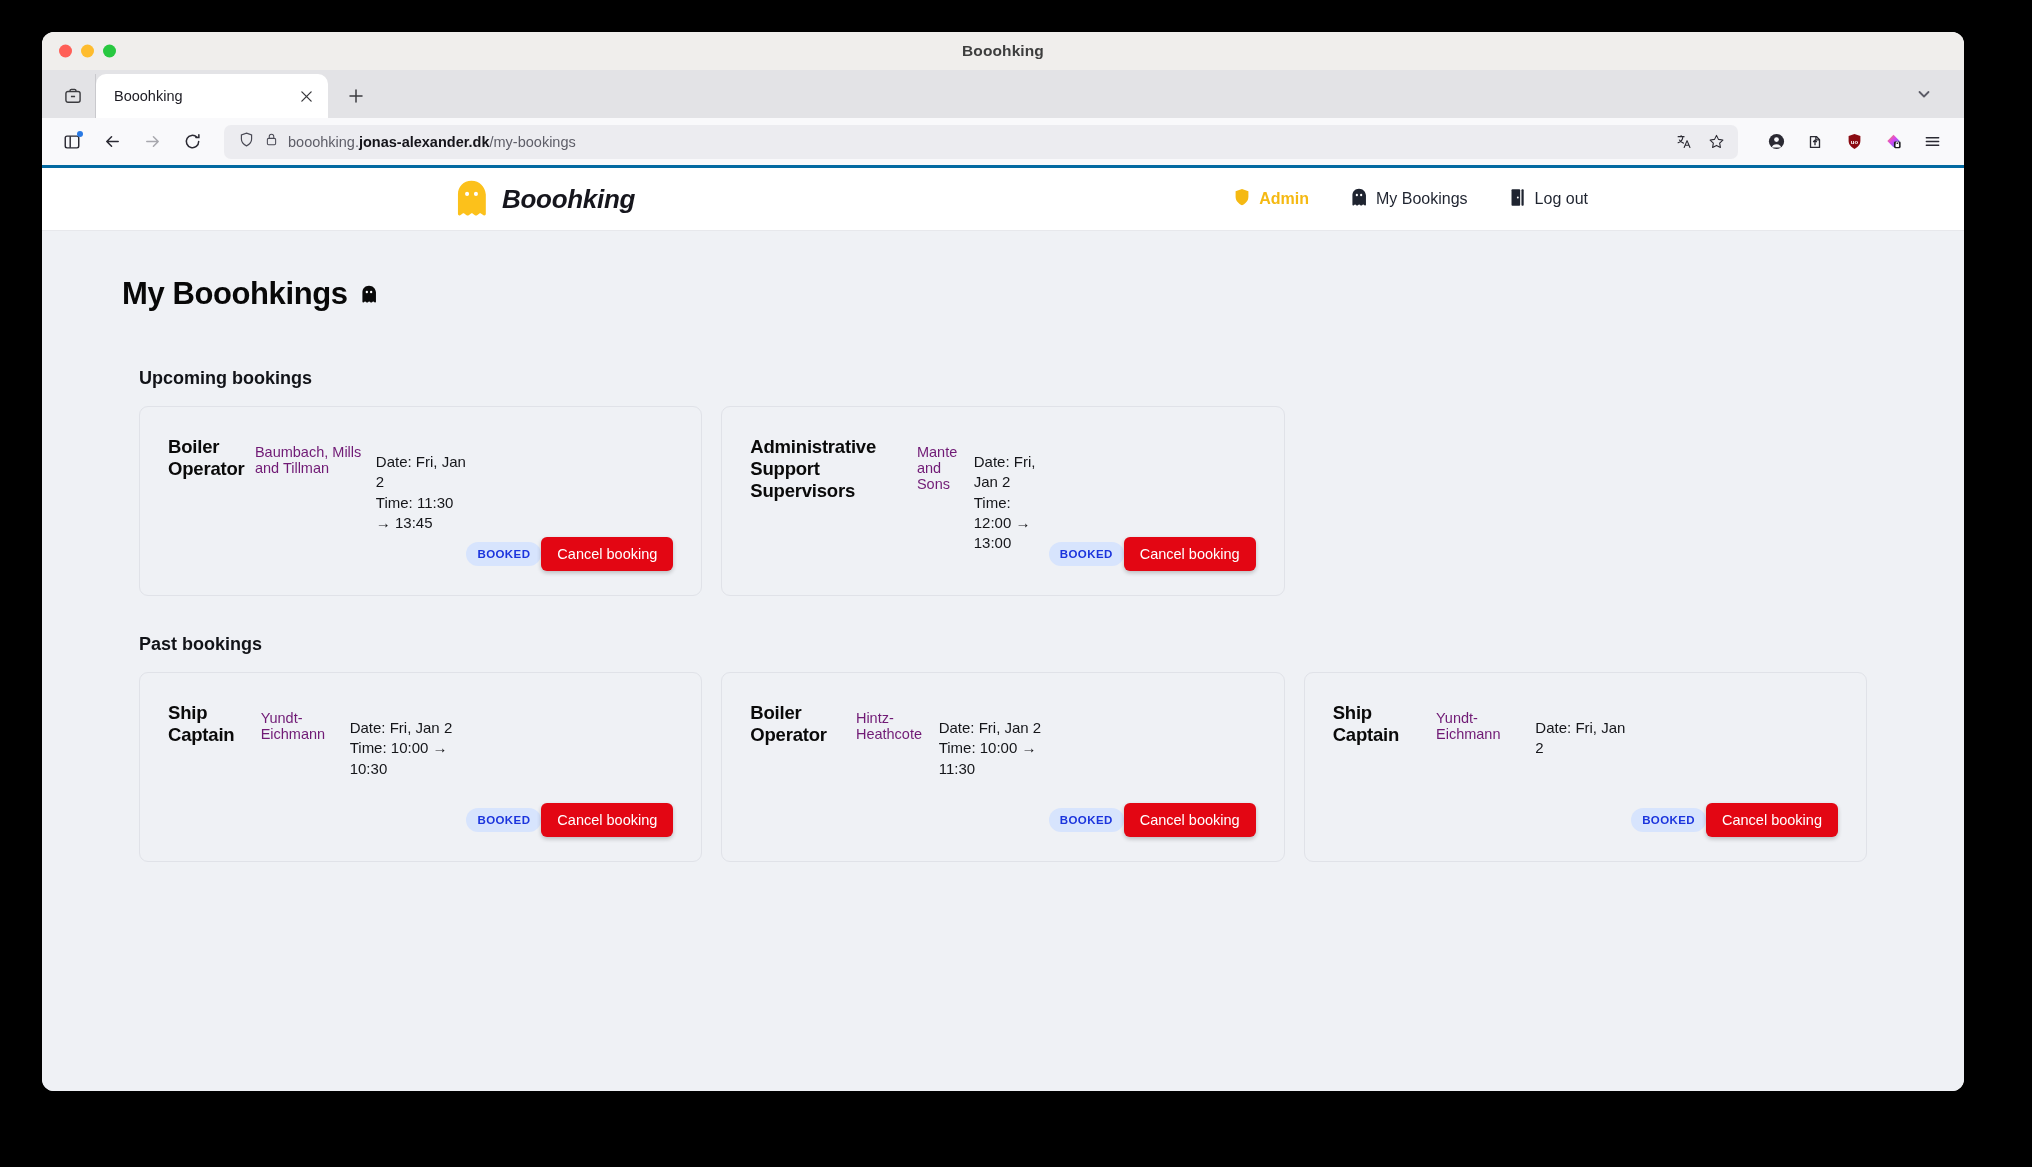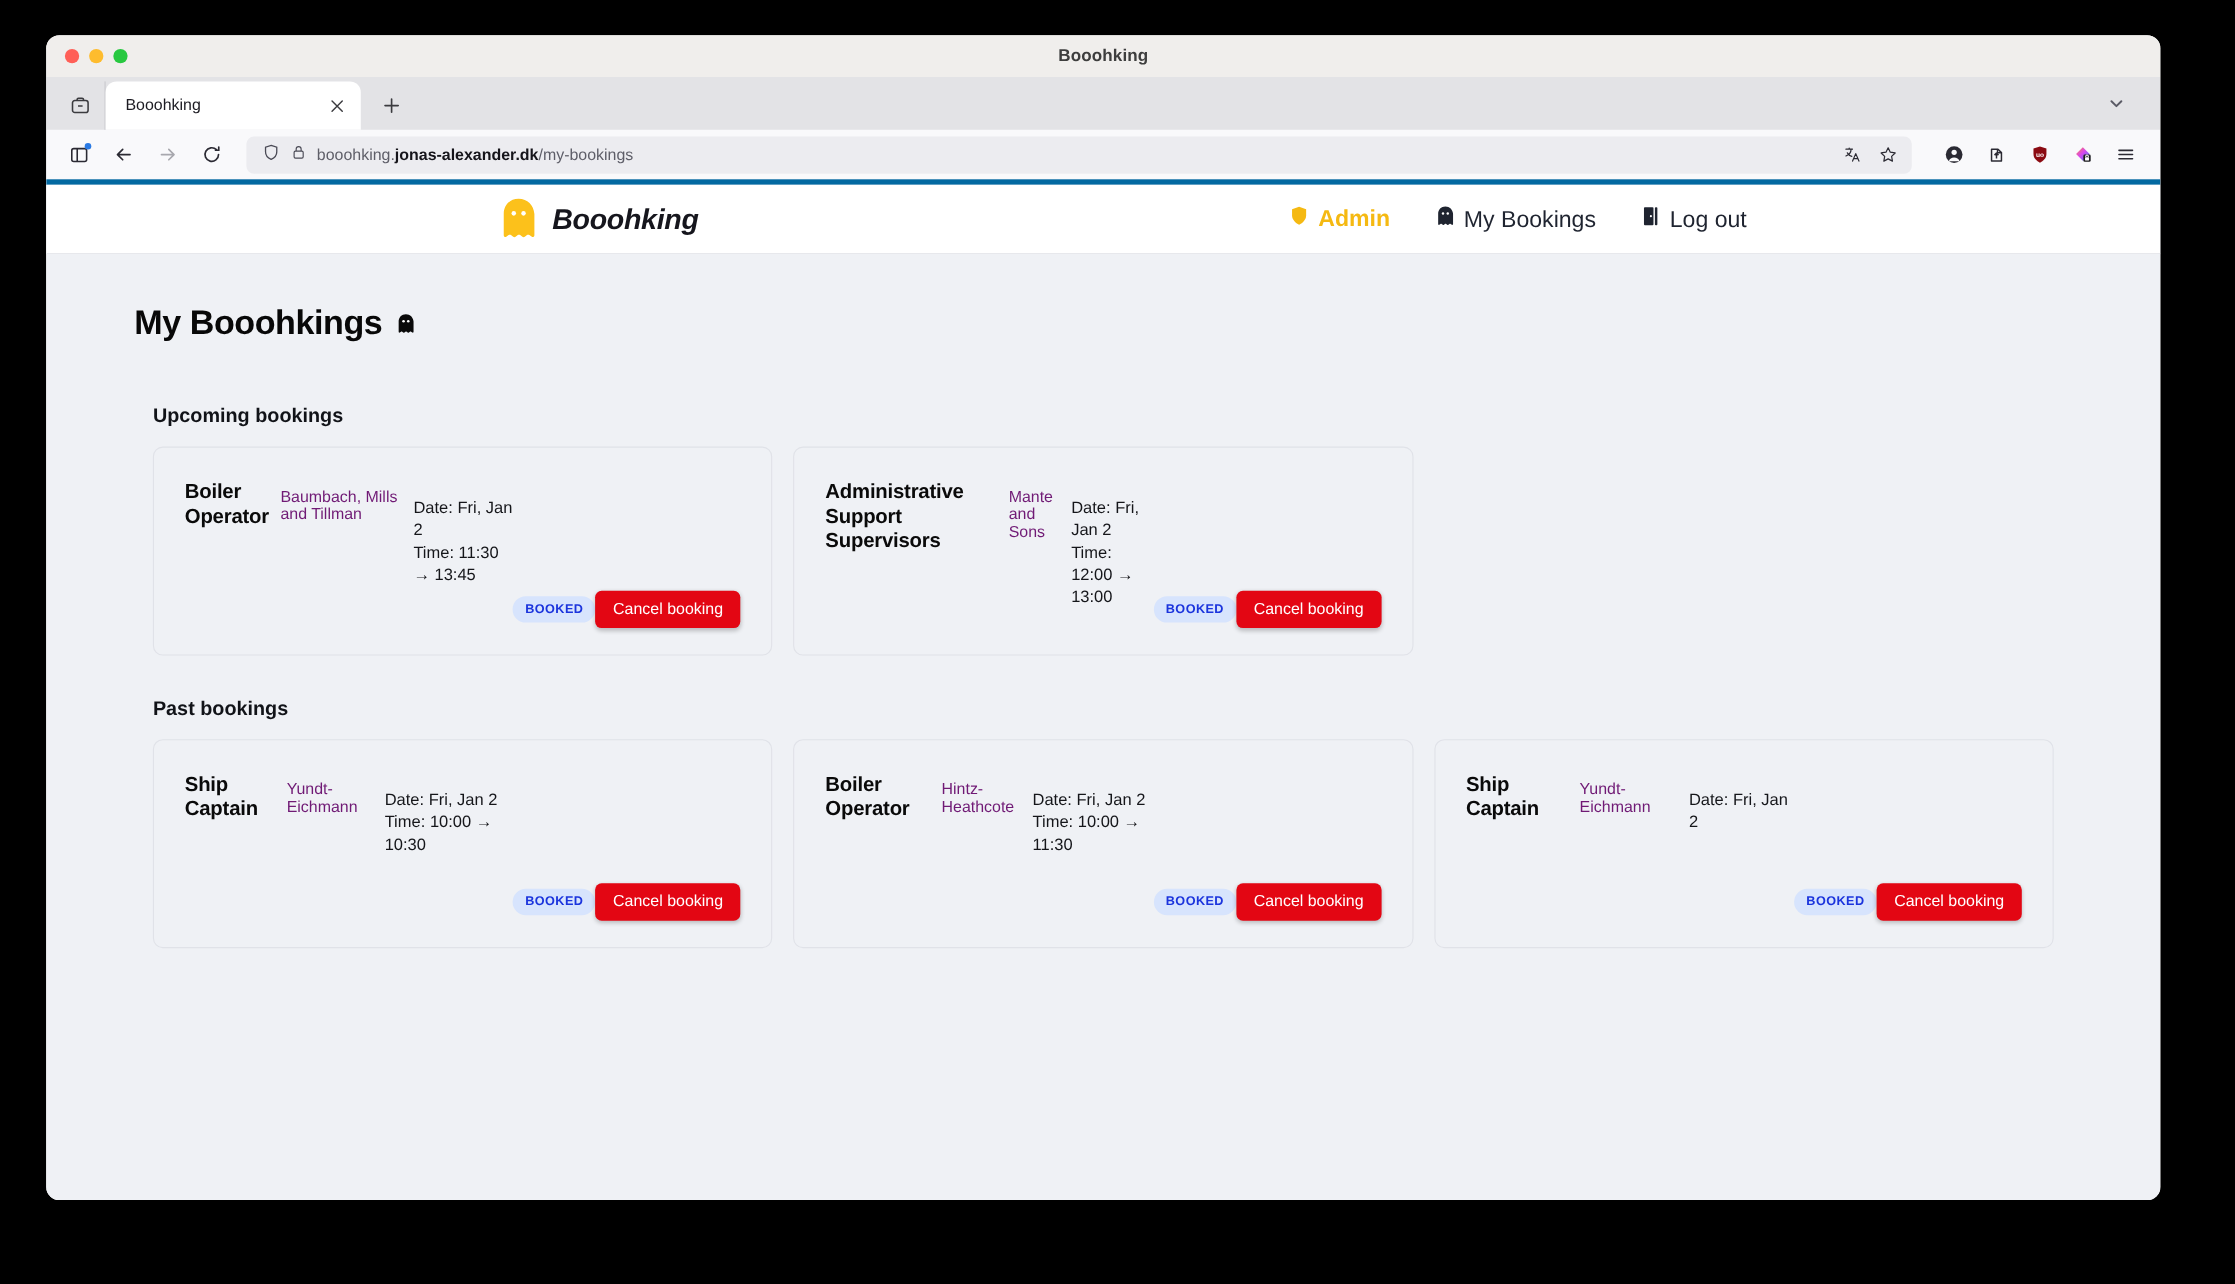--- a/index.html
+++ b/index.html
@@ -91,21 +91,21 @@
   }
 
   
   .navbar {
     height: 50px;
     background: #f9f9fb;
     display: flex; align-items: center;
     padding: 0 14px 0 12px;
     gap: 4px;
     flex: 0 0 auto;
-    border-bottom: 5px solid #0369a1;
+    border-bottom: 3px solid #0369a1;
   }
   .navbtn {
     width: 36px; height: 34px;
     display: flex; align-items: center; justify-content: center;
     color: #2b2a33;
     border-radius: 5px;
     position: relative;
     flex: 0 0 auto;
   }
   .navbtn.dim { color: #a8a8ae; }
@@ -166,22 +166,22 @@
     color: #16161d;
     letter-spacing: -.3px;
   }
   .site-nav {
     margin-left: auto;
     display: flex; align-items: center;
     gap: 42px;
     margin-right: 340px;
   }
   .nav-item {
-    display: flex; align-items: flex-end; gap: 9px;
-    font-size: 21px;
+    display: flex; align-items: center; gap: 9px;
+    font-size: 16px;
     color: #1f2430;
   }
   .nav-item.admin { color: #f5b912; font-weight: bold; }
 
   .page-body { padding: 0 80px; }
   .page-title {
     display: flex; align-items: center; gap: 13px;
     font-size: 31px; font-weight: bold; color: #080808;
     letter-spacing: -.4px;
     margin: 45px 0 0 0;

